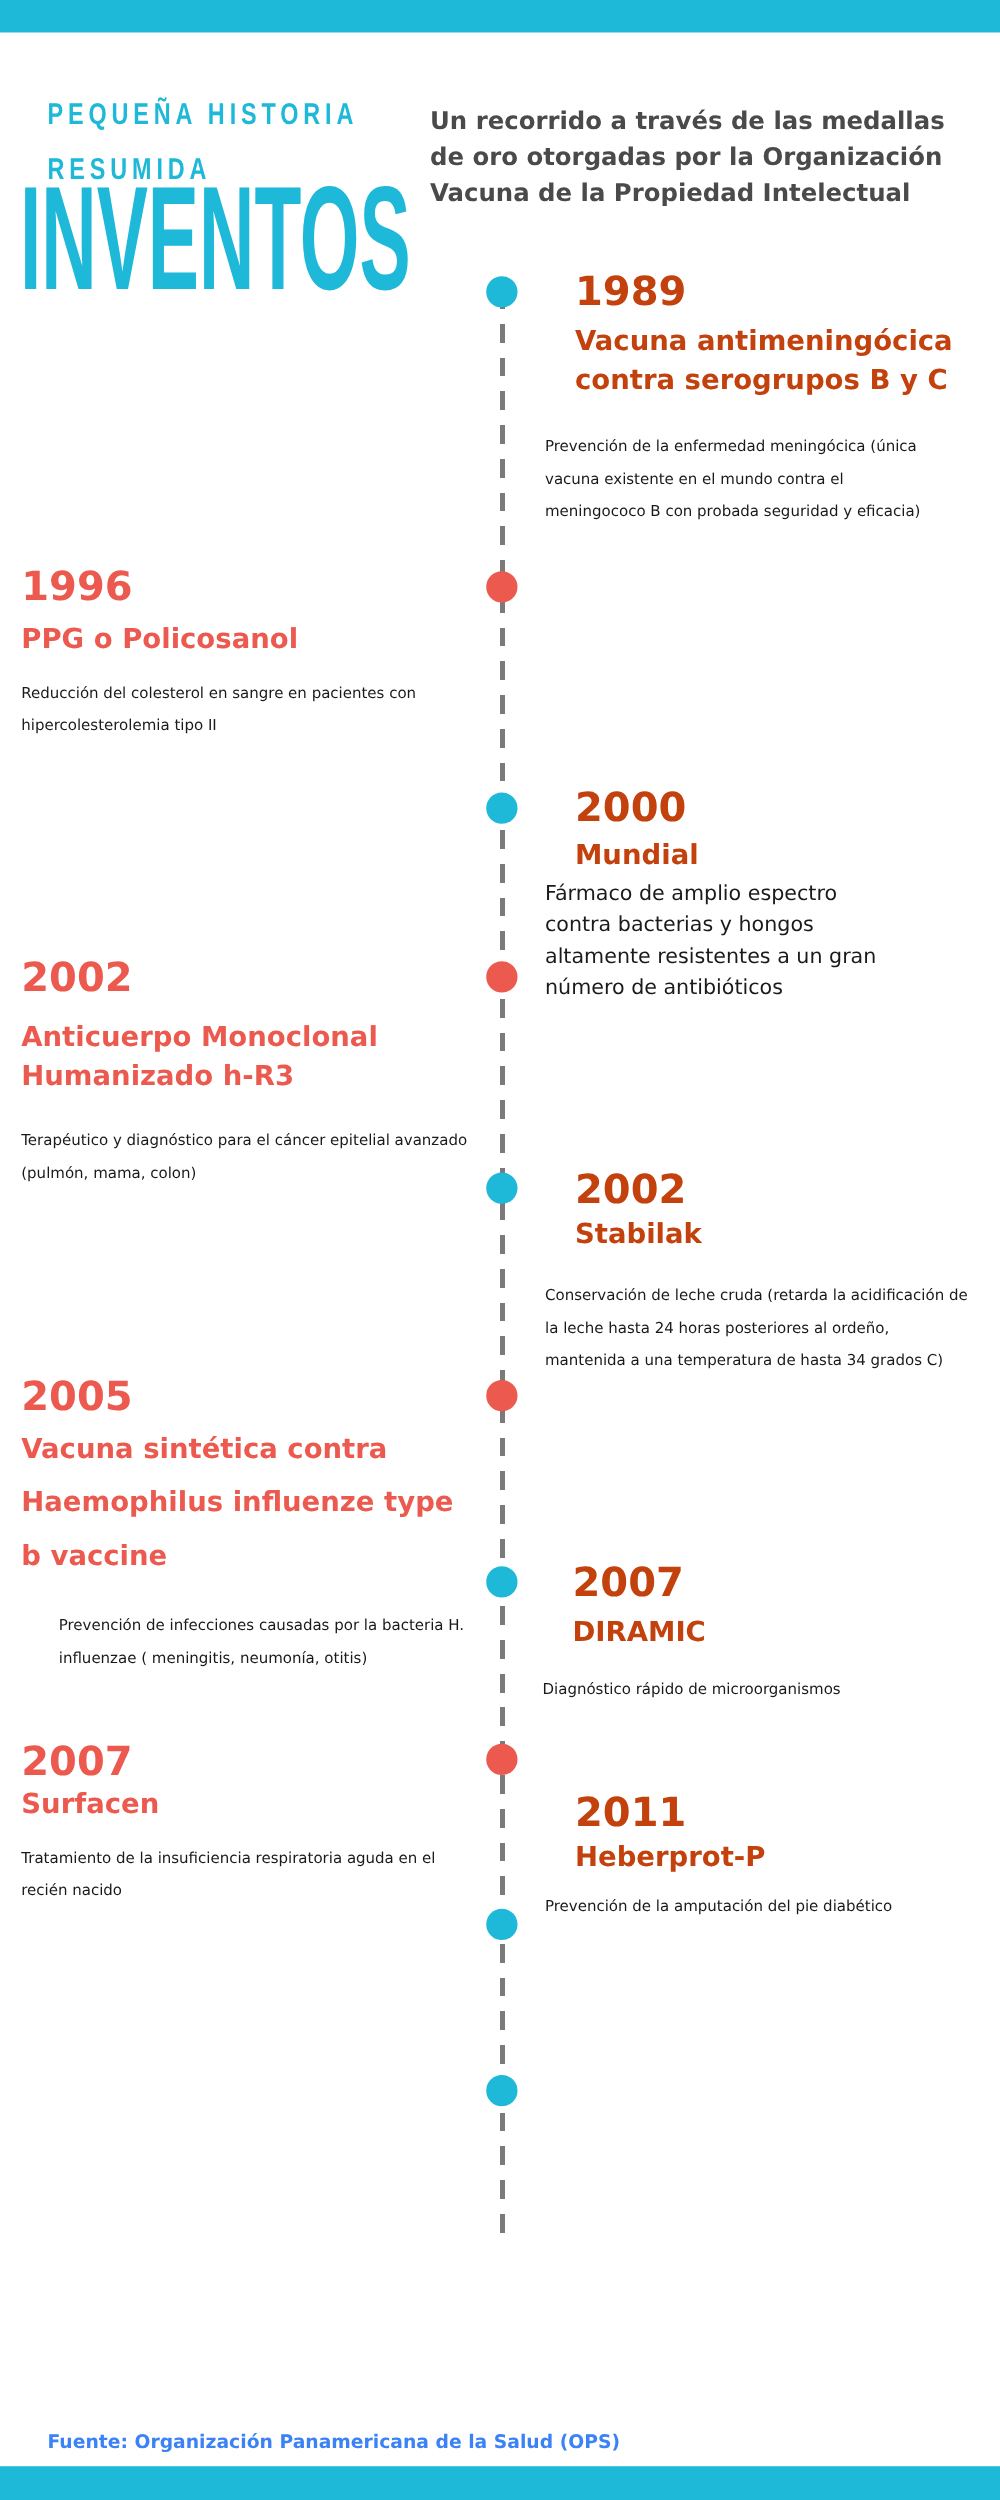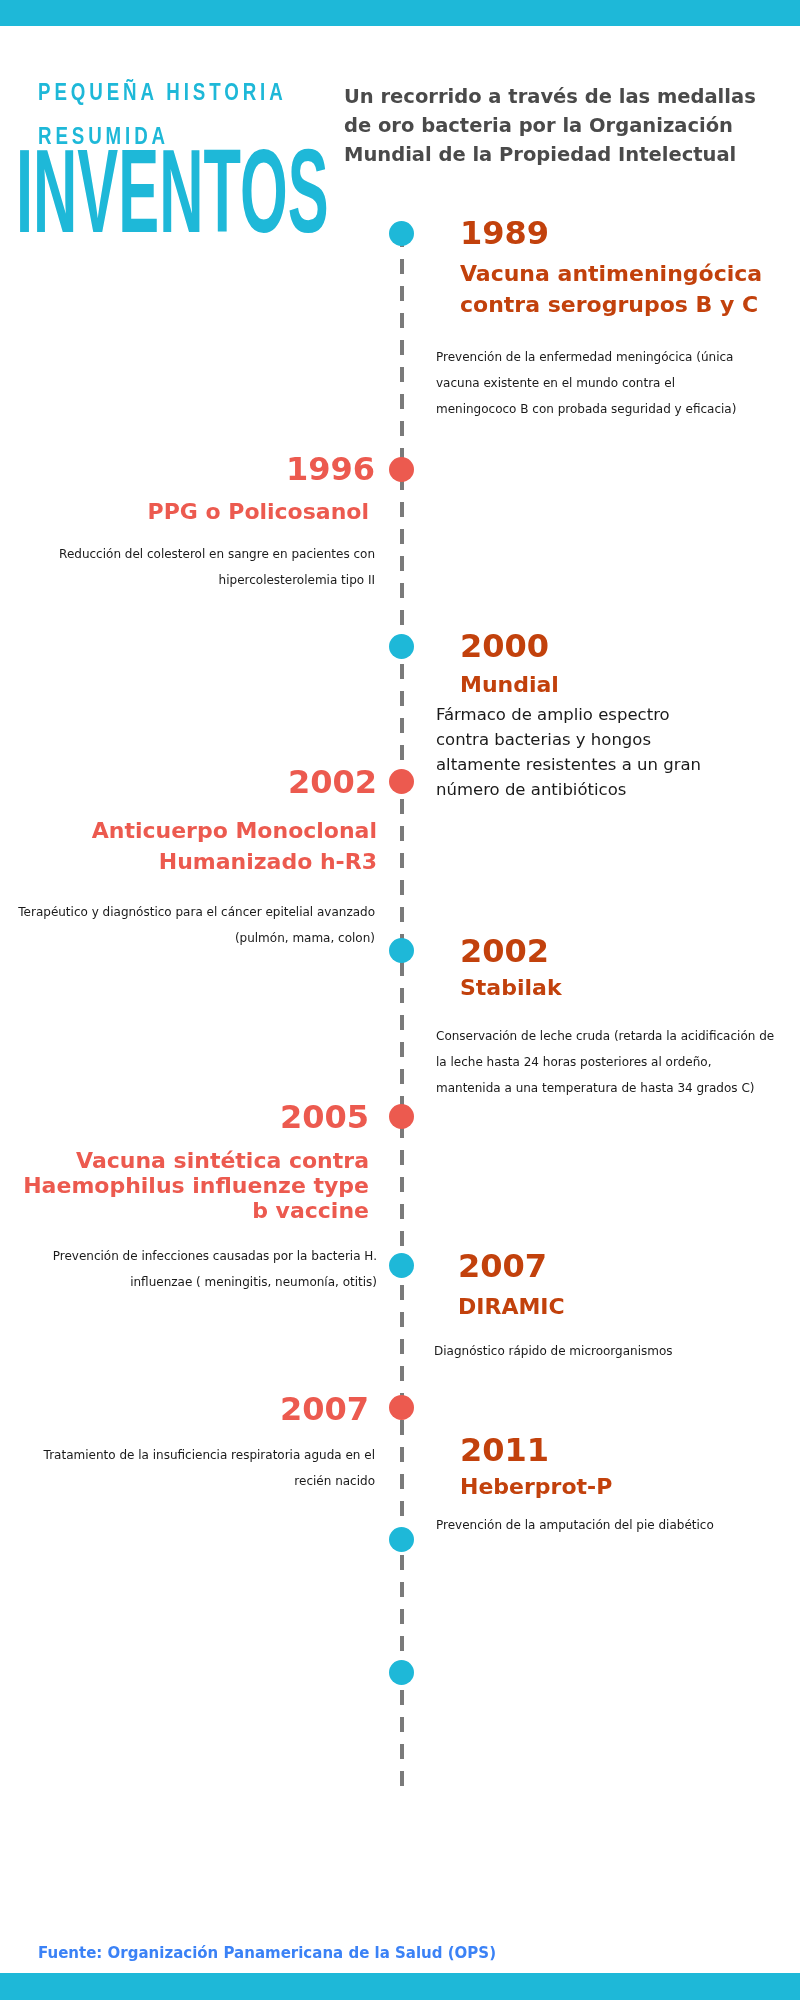--- a/index.html
+++ b/index.html
@@ -34,41 +34,41 @@
   }
   .dot {
     position: absolute; width: 25px; height: 25px; border-radius: 50%;
     left: 389px;
   }
   .dot.cyan { background: #1eb8d8; }
   .dot.coral { background: #ec5a4f; }
 
   .entry { position: absolute; }
   .entry.right { left: 436px; width: 340px; text-align: left; }
-  .entry.left { right: 423px; width: 360px; text-align: right; }
+  .entry.left { right: 423px; width: 360px; }
   .entry .year { font-size: 32px; font-weight: bold; line-height: 38px; }
   .entry .name { font-size: 22px; font-weight: bold; line-height: 31px; }
   .entry .desc { font-size: 12px; line-height: 26px; color: #1a1a1a; }
   .entry.right .year, .entry.right .name { color: #c2410c; margin-left: 24px; }
   .entry.left .year, .entry.left .name { color: #ec5a4f; }
 
   .source {
     position: absolute; left: 38px; top: 1944px;
     font-size: 15px; font-weight: bold; color: #3b82f6;
   }
 </style>
 </head>
 <body>
 
 <div class="bar-top"></div>
 
 <div class="kicker k1">PEQUEÑA HISTORIA</div>
 <div class="kicker k2">RESUMIDA</div>
 <div class="big-title">INVENTOS</div>
-<div class="subtitle">Un recorrido a través de las medallas de oro bacteria por la Organización Mundial de la Propiedad Intelectual</div>
+<div class="subtitle">Un recorrido a través de las medallas de oro otorgadas por la Organización Vacuna de la Propiedad Intelectual</div>
 
 <div class="timeline-line"></div>
 
 <div class="dot cyan" style="top:221px"></div>
 <div class="dot coral" style="top:457px"></div>
 <div class="dot cyan" style="top:634px"></div>
 <div class="dot coral" style="top:769px"></div>
 <div class="dot cyan" style="top:938px"></div>
 <div class="dot coral" style="top:1104px"></div>
 <div class="dot cyan" style="top:1253px"></div>
@@ -101,32 +101,33 @@
 </div>
 
 <div class="entry right" style="top:932px">
   <div class="year">2002</div>
   <div class="name" style="margin-top:2px">Stabilak</div>
   <div class="desc" style="margin-top:20px;width:340px">Conservación de leche cruda (retarda la acidificación de la leche hasta 24 horas posteriores al ordeño, mantenida a una temperatura de hasta 34 grados C)</div>
 </div>
 
 <div class="entry left" style="top:1098px">
   <div class="year" style="padding-right:8px">2005</div>
-  <div class="name" style="margin-top:12px;padding-right:8px;line-height:25px">Vacuna sintética contra Haemophilus influenze type b vaccine</div>
+  <div class="name" style="margin-top:2px;padding-right:8px;line-height:43px">Vacuna sintética contra Haemophilus influenze type b vaccine</div>
   <div class="desc" style="margin-top:20px;width:330px;margin-left:auto">Prevención de infecciones causadas por la bacteria H. influenzae ( meningitis, neumonía, otitis)</div>
 </div>
 
 <div class="entry right" style="top:1247px;left:434px">
   <div class="year">2007</div>
   <div class="name" style="margin-top:6px">DIRAMIC</div>
   <div class="desc" style="margin-top:16px;width:240px">Diagnóstico rápido de microorganismos</div>
 </div>
 
 <div class="entry left" style="top:1390px">
   <div class="year" style="padding-right:8px">2007</div>
+  <div class="name" style="margin-top:0px;padding-right:8px">Surfacen</div>
   <div class="desc" style="margin-top:14px;padding-right:2px">Tratamiento de la insuficiencia respiratoria aguda en el recién nacido</div>
 </div>
 
 <div class="entry right" style="top:1431px">
   <div class="year">2011</div>
   <div class="name" style="margin-top:2px">Heberprot-P</div>
   <div class="desc" style="margin-top:10px;width:340px">Prevención de la amputación del pie diabético</div>
 </div>
 
 <div class="source">Fuente: Organización Panamericana de la Salud (OPS)</div>

